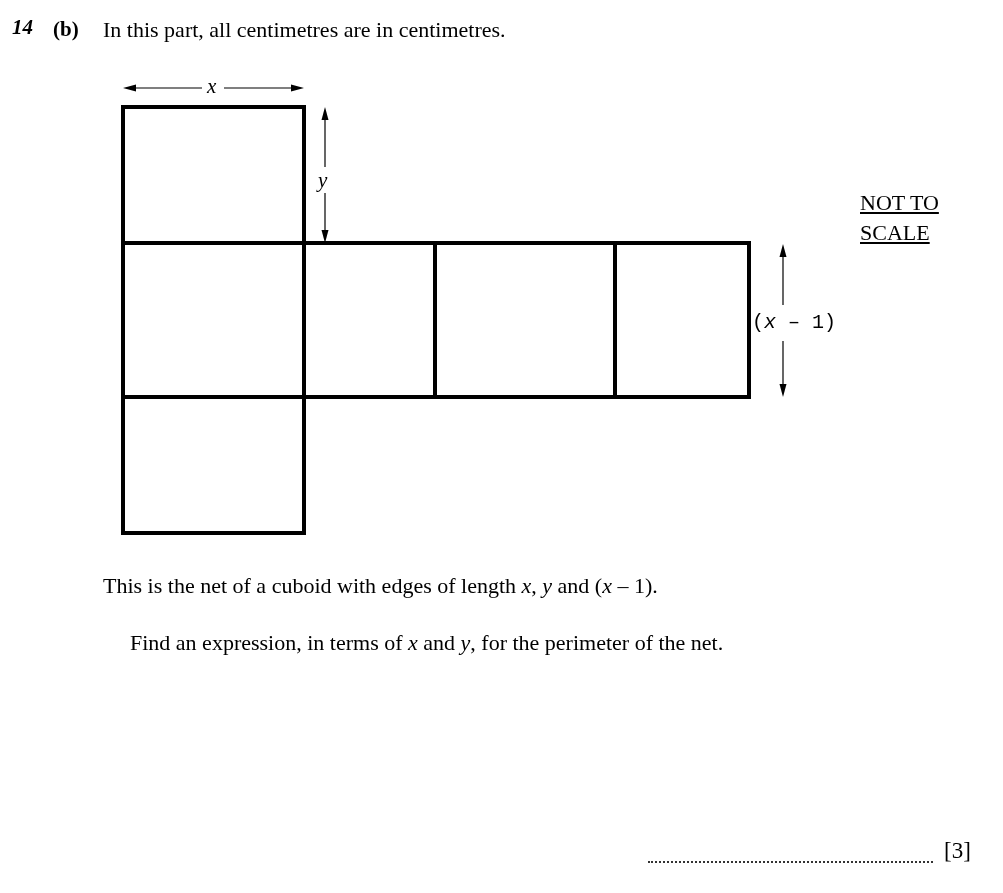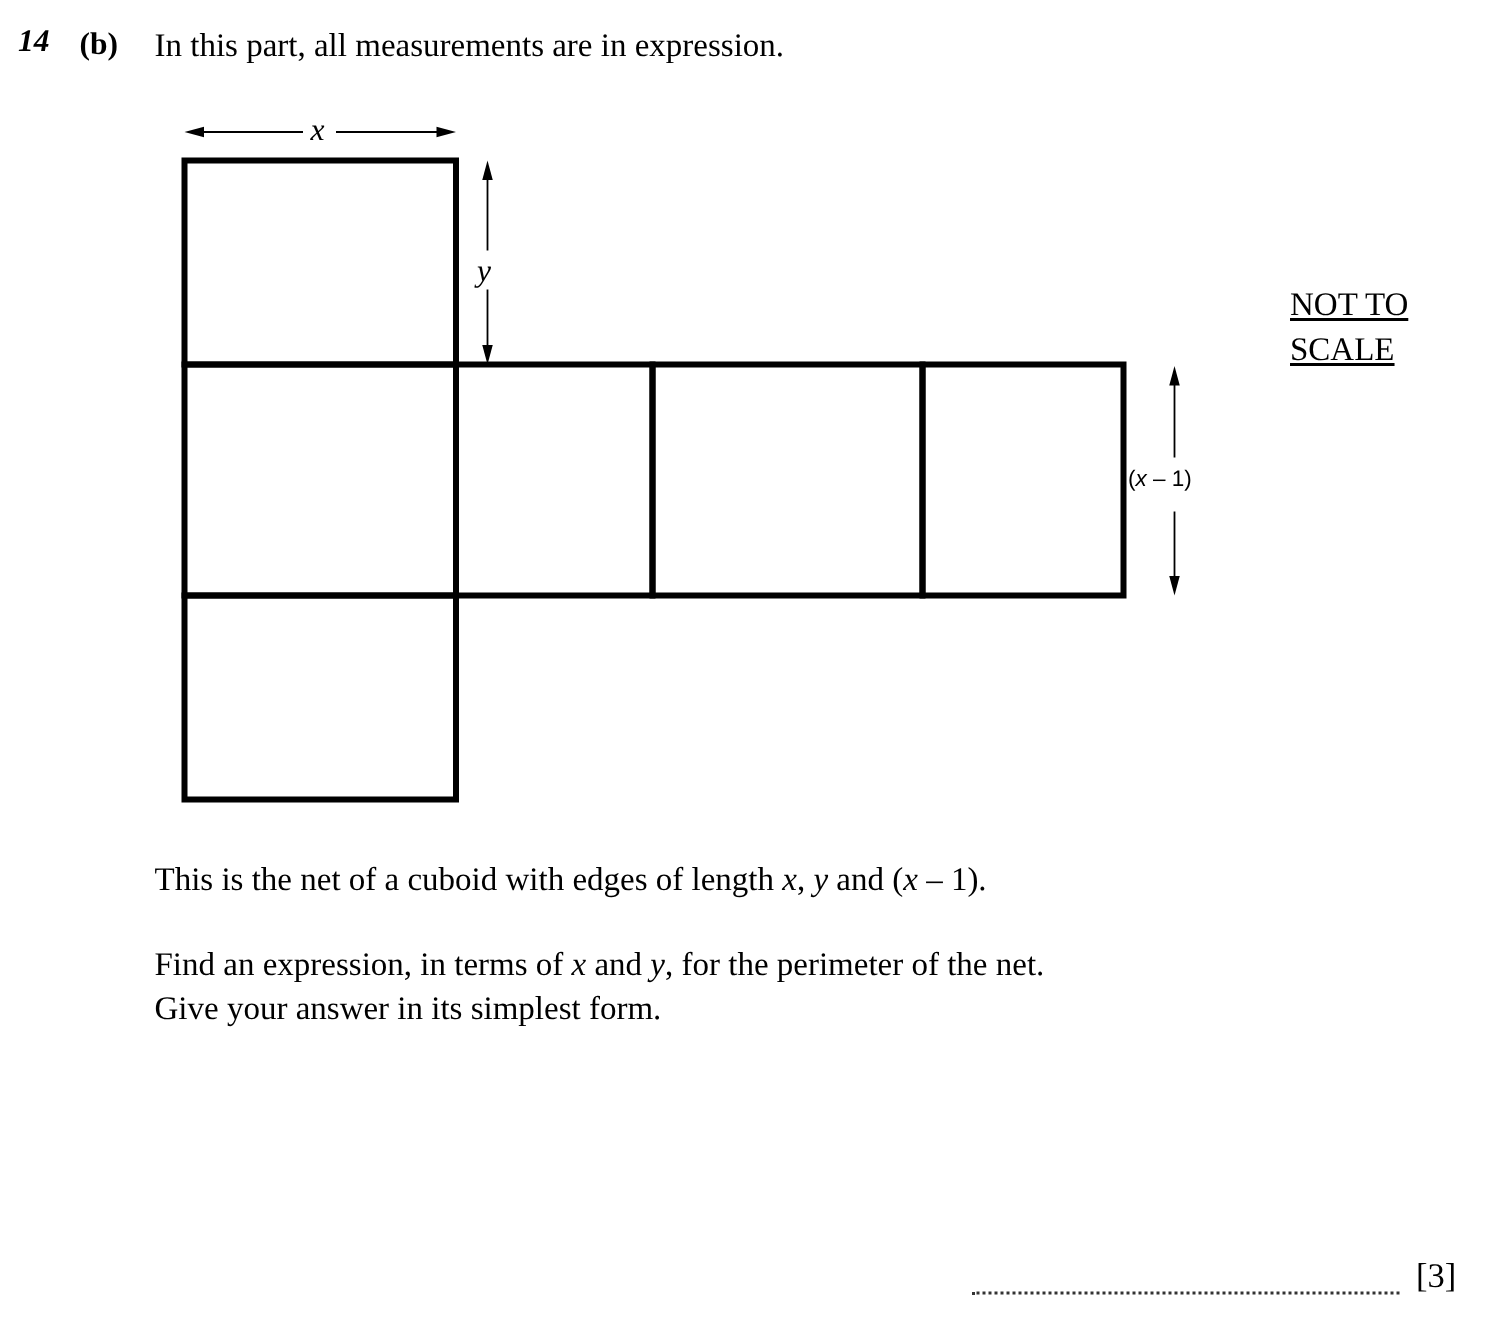--- a/index.html
+++ b/index.html
@@ -9,29 +9,29 @@
     .qnum { left: 12px; top: 15px; font-size: 21px; font-weight: bold; font-style: italic; }
     .qpart { left: 53px; top: 17px; font-size: 21px; font-weight: bold; }
     .intro { left: 103px; top: 17px; font-size: 22px; }
     .para { left: 103px; font-size: 22px; line-height: 29px; }
     .nts { left: 860px; top: 188px; font-size: 22px; line-height: 30px; text-decoration: underline; }
     .answer-line { left: 648px; top: 843px; width: 285px; height: 18px;
                    border-bottom: 2px dotted #333; }
     .marks { left: 944px; top: 838px; font-size: 23px; }
     svg { position: absolute; left: 0; top: 0; }
     .lbl { font-family: "Liberation Serif", "DejaVu Serif", serif; font-style: italic; font-size: 21px; }
-    .lbl-up { font-family: Liberation Sans, sans-serif; font-size: 15px; }
+    .lbl-up { font-family: Liberation Mono, monospace; font-size: 20px; }
     i { font-style: italic; }
   </style>
 </head>
 <body>
 
 <div class="abs qnum">14</div>
 <div class="abs qpart">(b)</div>
-<div class="abs intro">In this part, all measurements are in expression.</div>
+<div class="abs intro">In this part, all centimetres are in centimetres.</div>
 
 <svg width="1003" height="893">
 
   <g stroke="#000" stroke-width="4" fill="none">
     <rect x="123" y="107" width="181" height="136"></rect>
     <rect x="123" y="243" width="181" height="154"></rect>
     <rect x="304" y="243" width="131" height="154"></rect>
     <rect x="435" y="243" width="180" height="154"></rect>
     <rect x="615" y="243" width="134" height="154"></rect>
     <rect x="123" y="397" width="181" height="136"></rect>
@@ -63,19 +63,18 @@
 <div class="abs lbl" style="left:318px; top:168px;">y</div>
 <div class="abs lbl-up" style="left:752px; top:311px;"><span>(</span><i>x</i><span> – 1)</span></div>
 
 <div class="abs nts">
   <div>NOT TO</div>
   <div>SCALE</div>
 </div>
 
 <div class="abs para" style="top:571px;"><span>This is the net of a cuboid with edges of length </span><i>x</i><span>, </span><i>y</i><span> and (</span><i>x</i><span> – 1).</span></div>
 
-<div class="abs para" style="top:628px;">
+<div class="abs para" style="top:628px;margin-left:27px;">
   <div><span>Find an expression, in terms of </span><i>x</i><span> and </span><i>y</i><span>, for the perimeter of the net.</span></div>
-  <div>Give your answer in its simplest form.</div>
 </div>
 
 <div class="abs answer-line"></div>
 <div class="abs marks">[3]</div>
 
 </body></html>

